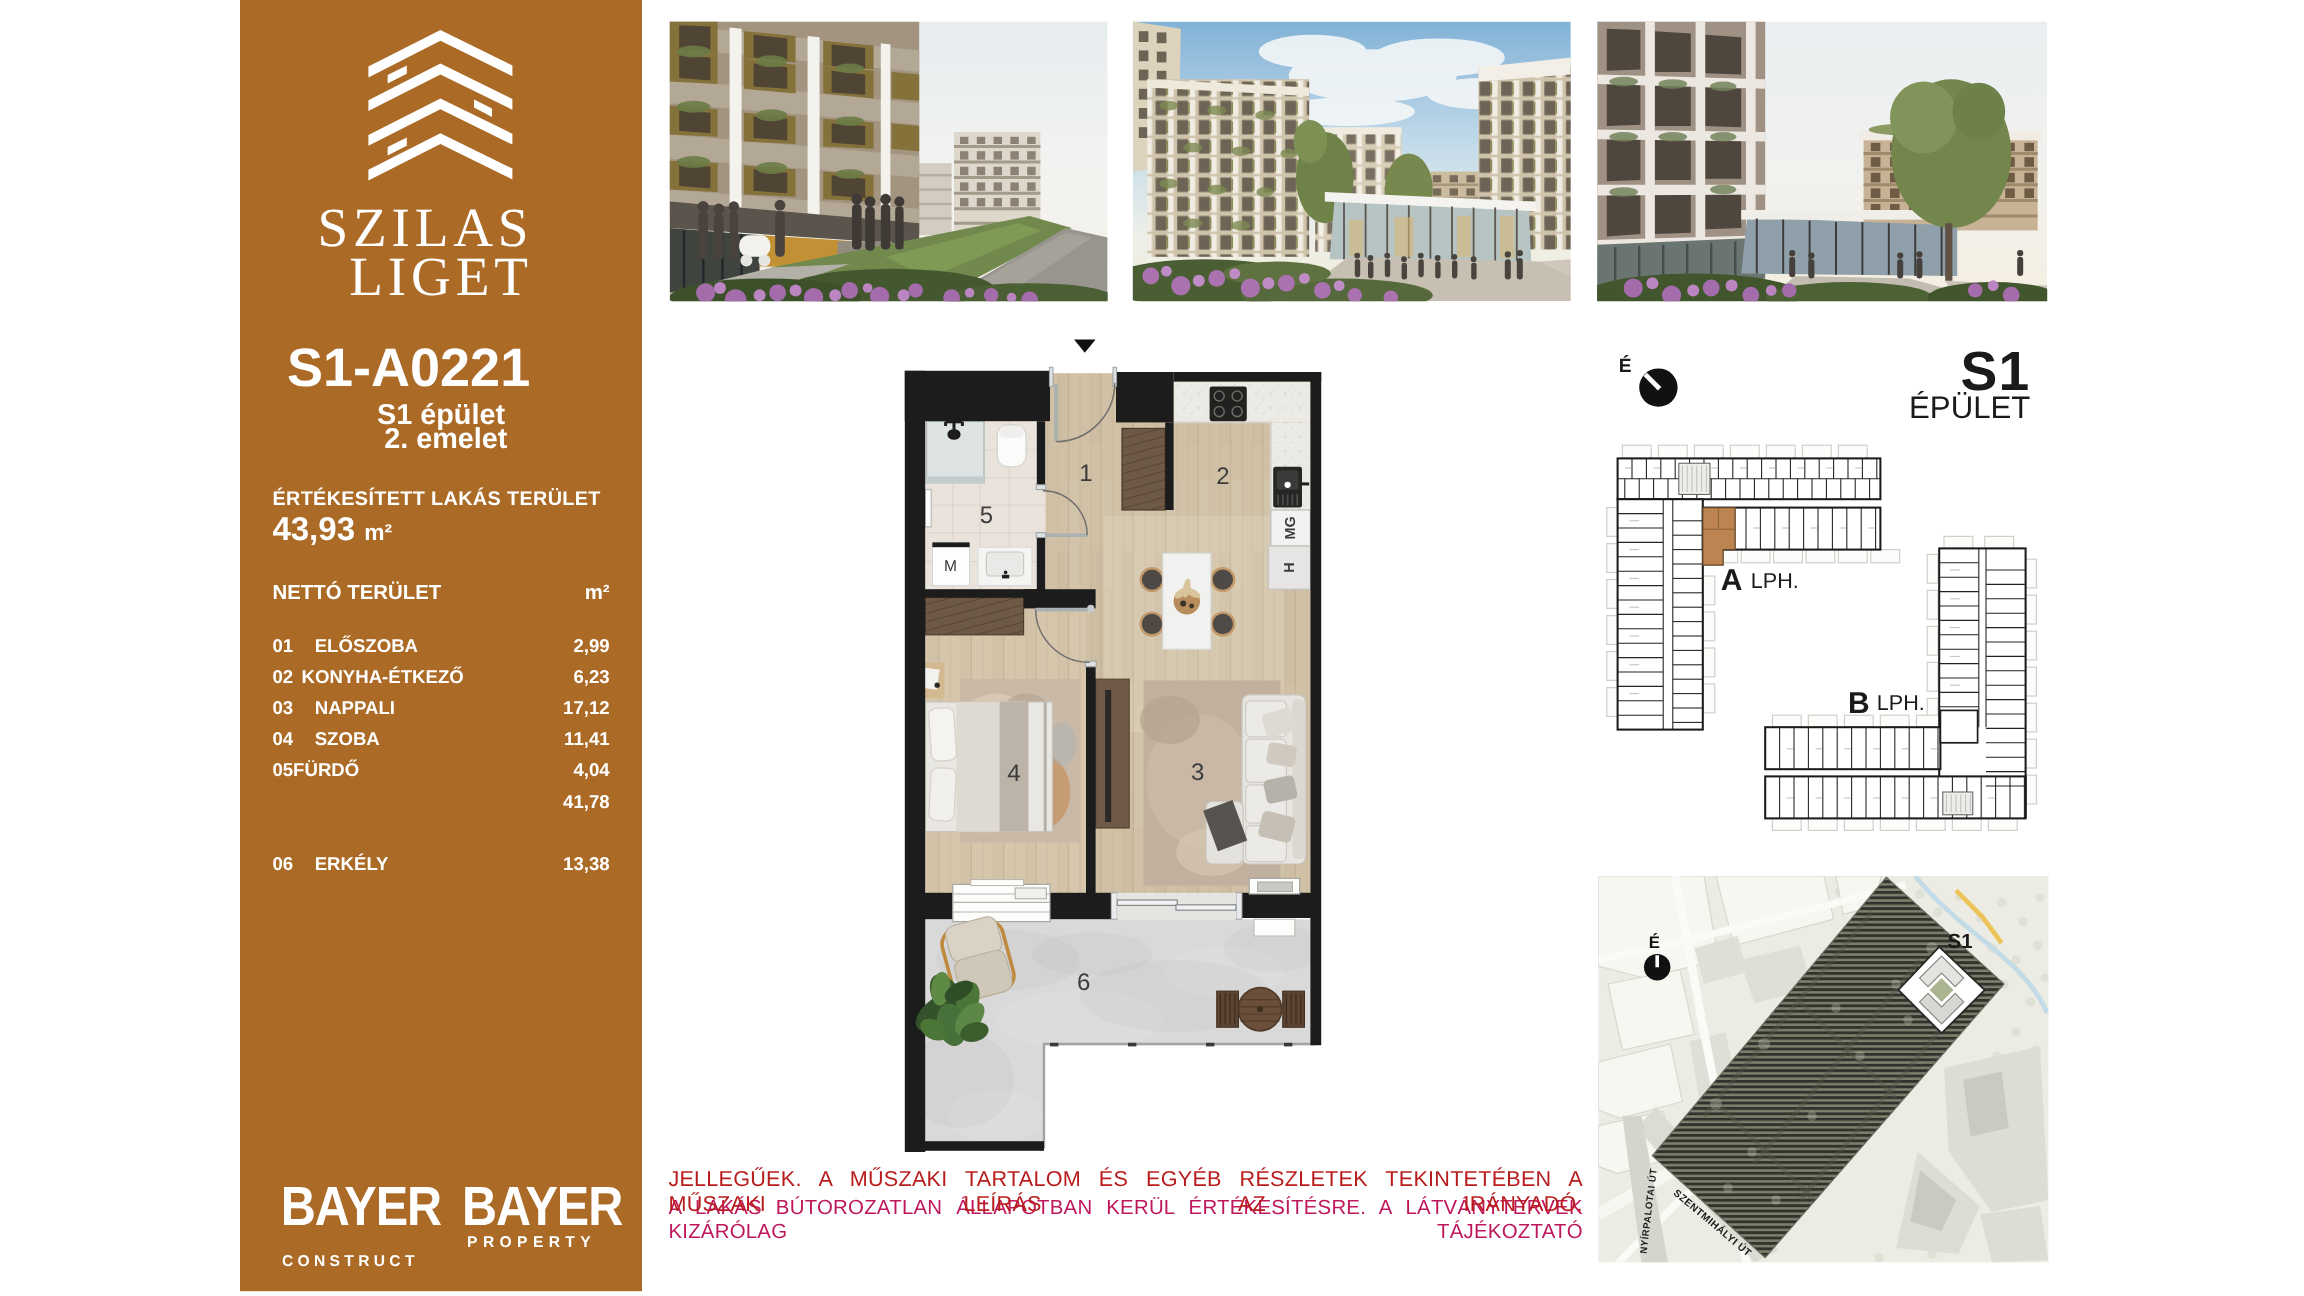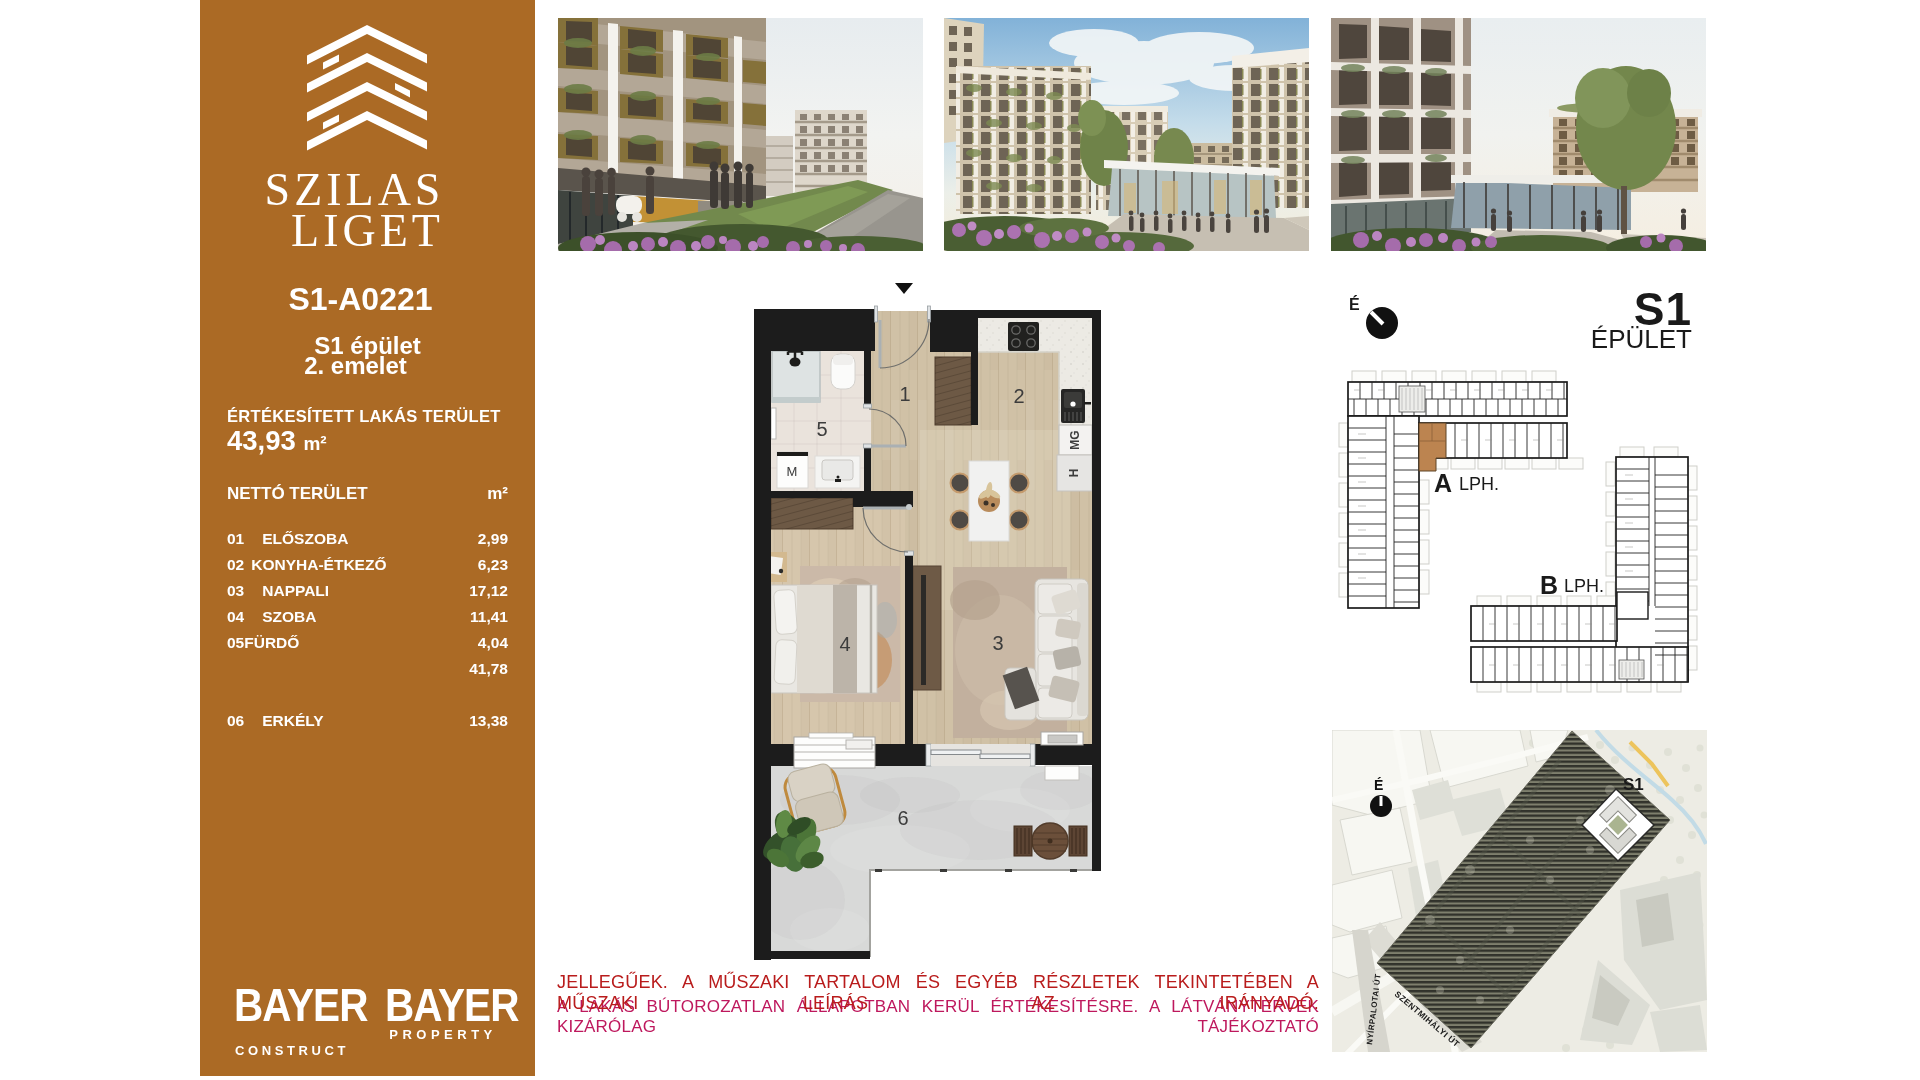--- a/index.html
+++ b/index.html
@@ -23,25 +23,25 @@
 <path d="M307 112.5 L367 82 L427 111.5 L427 120.5 L367 91 L307 121.5 Z"></path>
 <path d="M323 122.5 L339 114.5 L339 121.5 L323 129.5 Z"></path>
 <path d="M307 141.5 L367 111 L427 140.5 L427 149.5 L367 120 L307 150.5 Z"></path>
 </g>
 </svg>
 
 <div class="abs w" style="left:200px;top:163px;width:309px;text-align:center;font-family:'Liberation Serif',serif;font-size:46px;letter-spacing:4px;font-weight:normal">SZILAS</div>
 
 <div class="abs w" style="left:200px;top:204px;width:335px;text-align:center;font-family:'Liberation Serif',serif;font-size:46px;letter-spacing:4px;font-weight:normal">LIGET</div>
 
-<div class="abs w" style="left:212px;top:281px;width:297px;text-align:center;font-size:32px;font-weight:bold">S1-A0221</div>
+<div class="abs w" style="left:192px;top:281px;width:297px;text-align:center;font-size:45px;font-weight:bold">S1-A0221</div>
 
 <div class="abs w" style="left:200px;top:332px;width:335px;text-align:center;font-size:24px;font-weight:bold">S1 épület</div>
 
-<div class="abs w" style="left:188px;top:352px;width:335px;text-align:center;font-size:24px;font-weight:bold">2. emelet</div>
+<div class="abs w" style="left:204px;top:352px;width:335px;text-align:center;font-size:24px;font-weight:bold">2. emelet</div>
 
 <div class="abs w" style="left:227px;top:407px;font-size:16.5px;font-weight:bold;letter-spacing:0.3px">ÉRTÉKESÍTETT LAKÁS TERÜLET</div>
 
 <div class="abs w" style="left:227px;top:425px;font-size:27.5px;font-weight:bold">43,93 <span style="font-size:19px">m²</span></div>
 
 <div class="abs w" style="left:227px;top:484px;width:281px;font-size:17px;font-weight:bold">NETTÓ TERÜLET<span style="float:right">m²</span></div>
 
 <div class="abs w" style="left:227px;top:526px;width:281px;font-size:15.5px;font-weight:bold;line-height:26px">
 <div>01<span style="margin-left:18px">ELŐSZOBA</span><span style="float:right">2,99</span></div>
 <div>02<span style="margin-left:7px">KONYHA-ÉTKEZŐ</span><span style="float:right">6,23</span></div>

